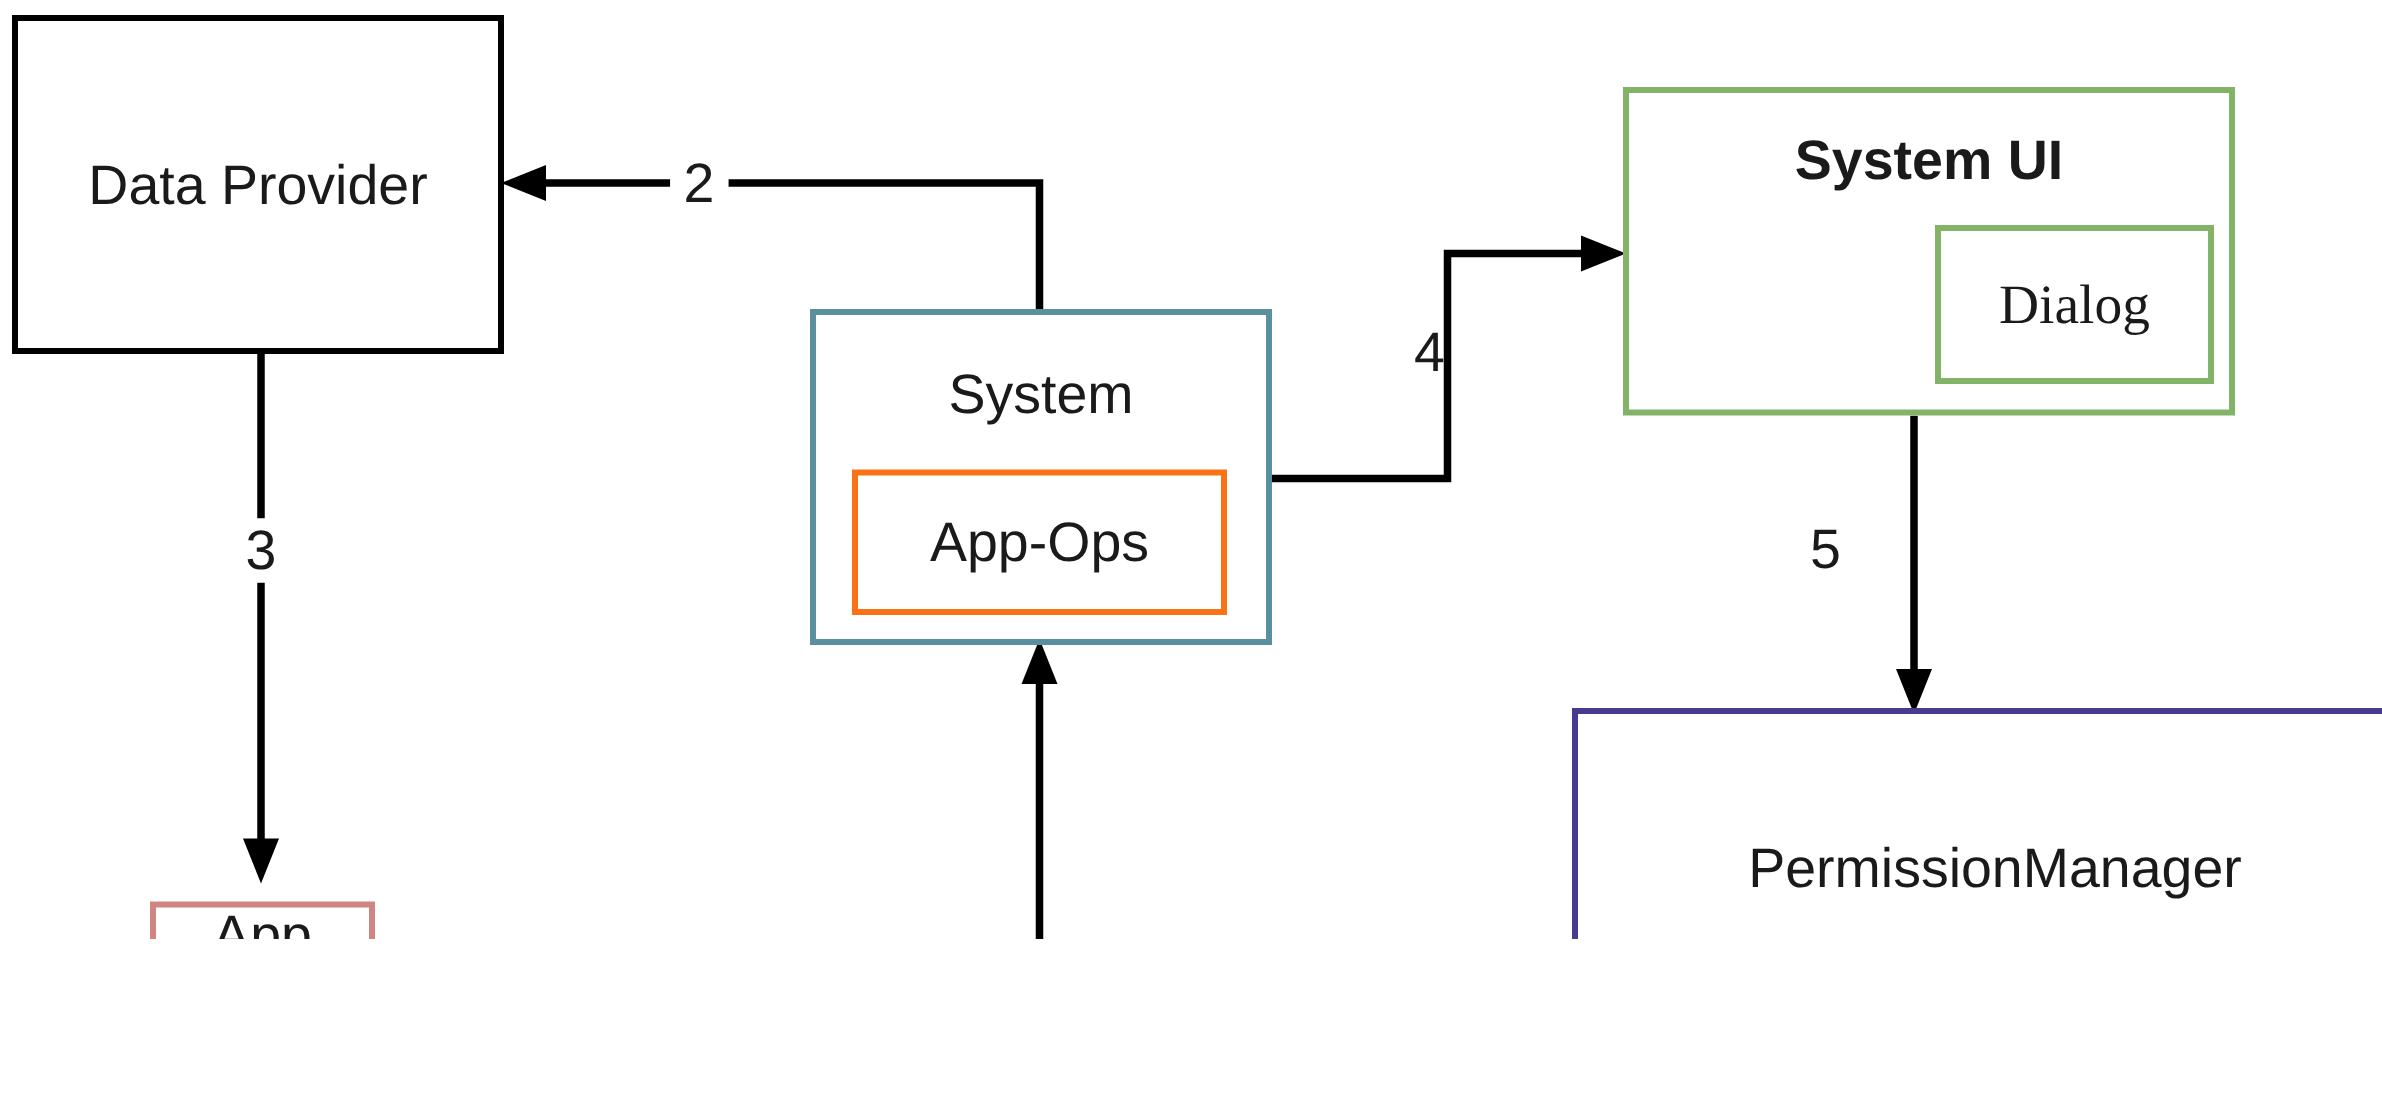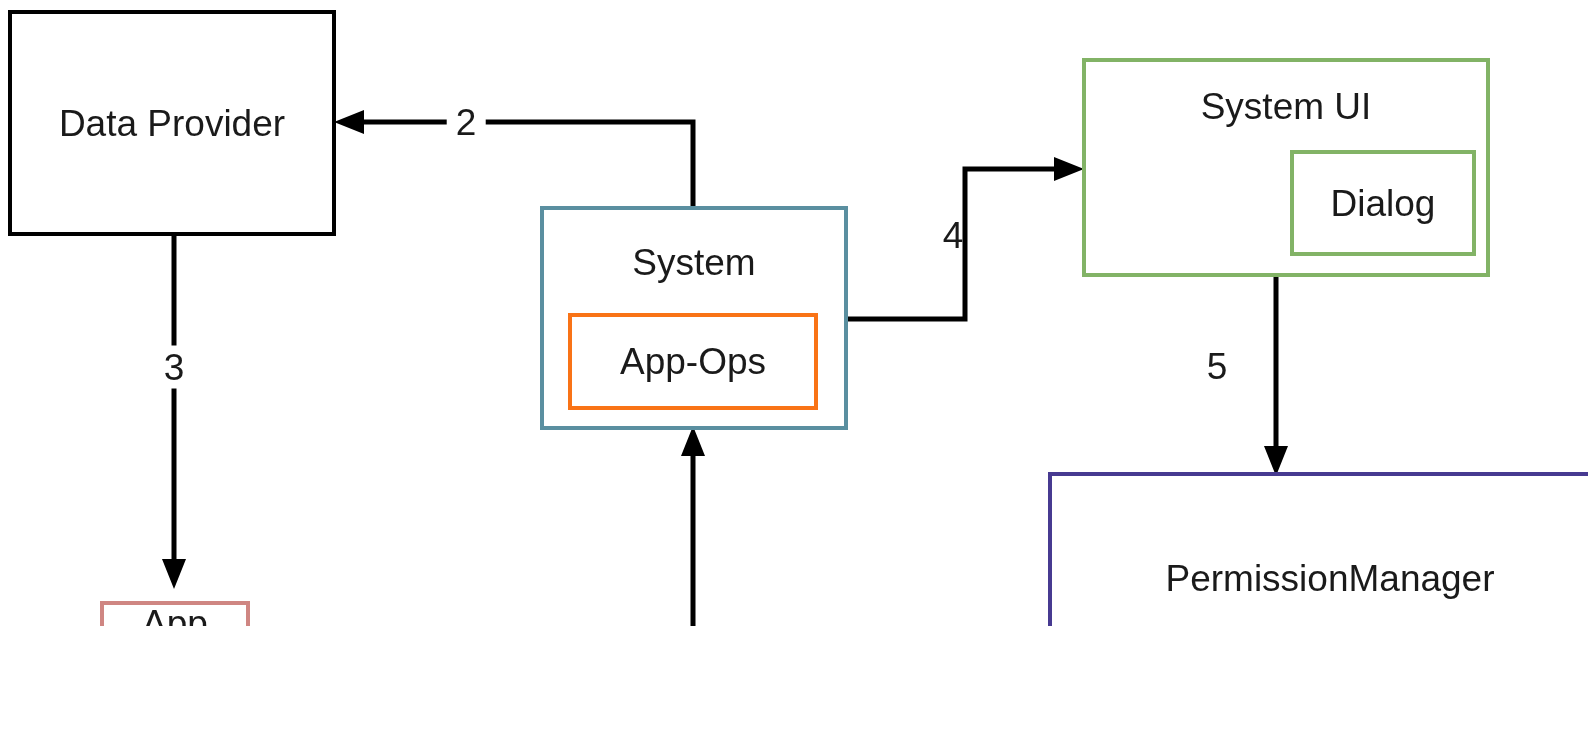--- a/index.html
+++ b/index.html
@@ -52,26 +52,28 @@
     left: 568px; top: 313px; width: 250px; height: 97px;
     border: 4px solid #f97316;
     align-items: center;
   }
   
   #node-system-ui {
     left: 1082px; top: 58px; width: 408px; height: 219px;
     border: 4px solid #82b366;
     align-items: flex-start;
     padding-top: 26px;
+    font-weight: bold;
   }
   
   #node-dialog {
     left: 1290px; top: 150px; width: 186px; height: 106px;
     border: 4px solid #82b366;
     align-items: center;
+    font-family: Liberation Serif, serif;
   }
   
   #node-permission-manager {
     left: 1004px; top: 472px; width: 564px; height: 212px;
     border: 4px solid #473a91;
     align-items: center;
     margin-left: 44px;
   }
 
   

